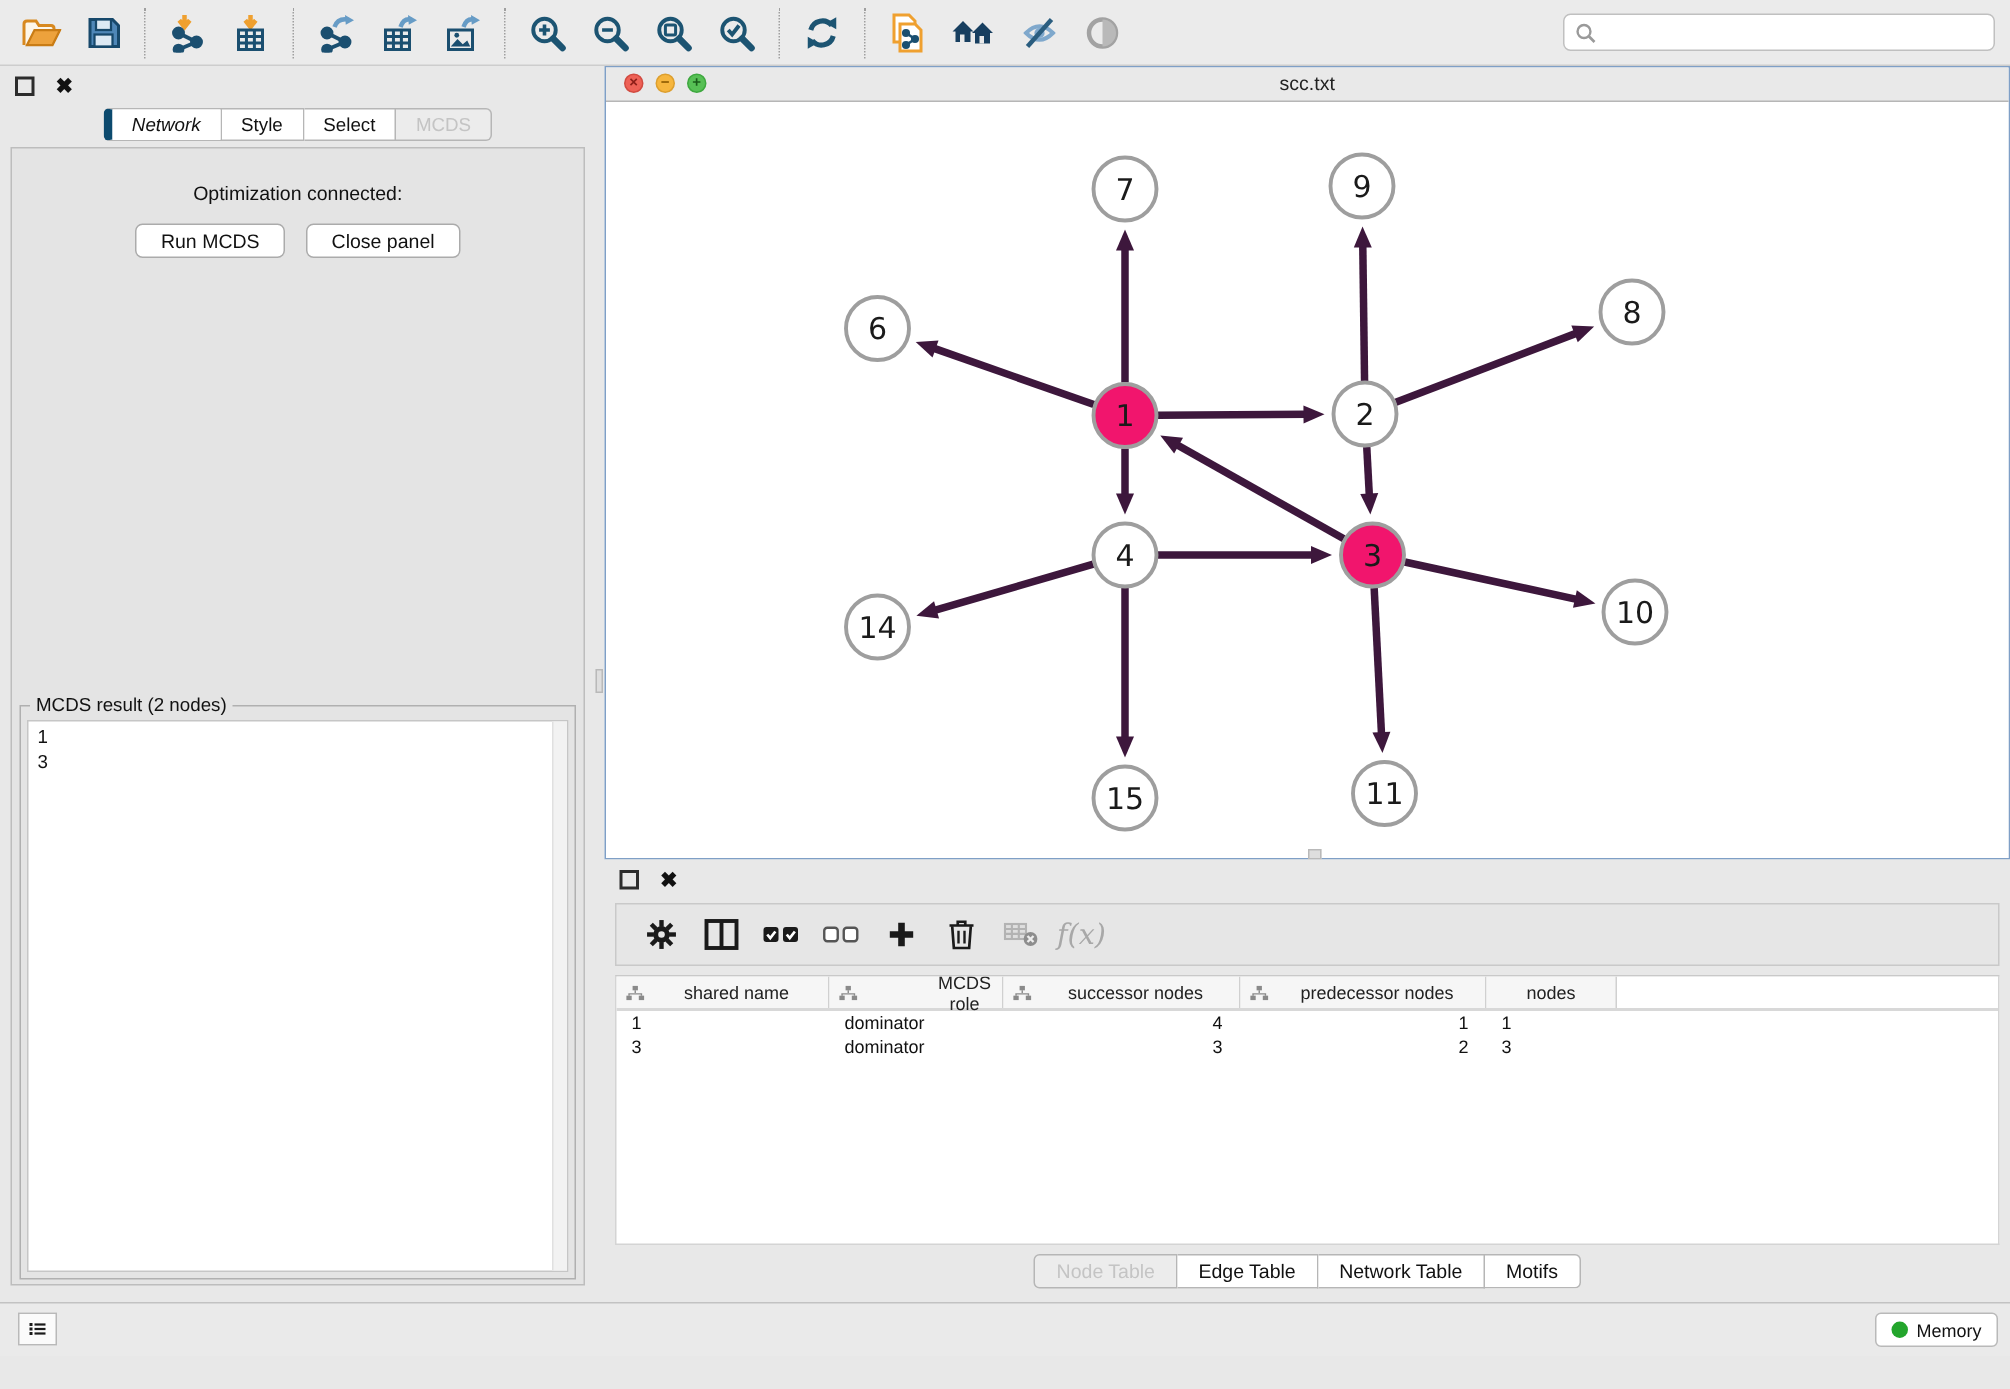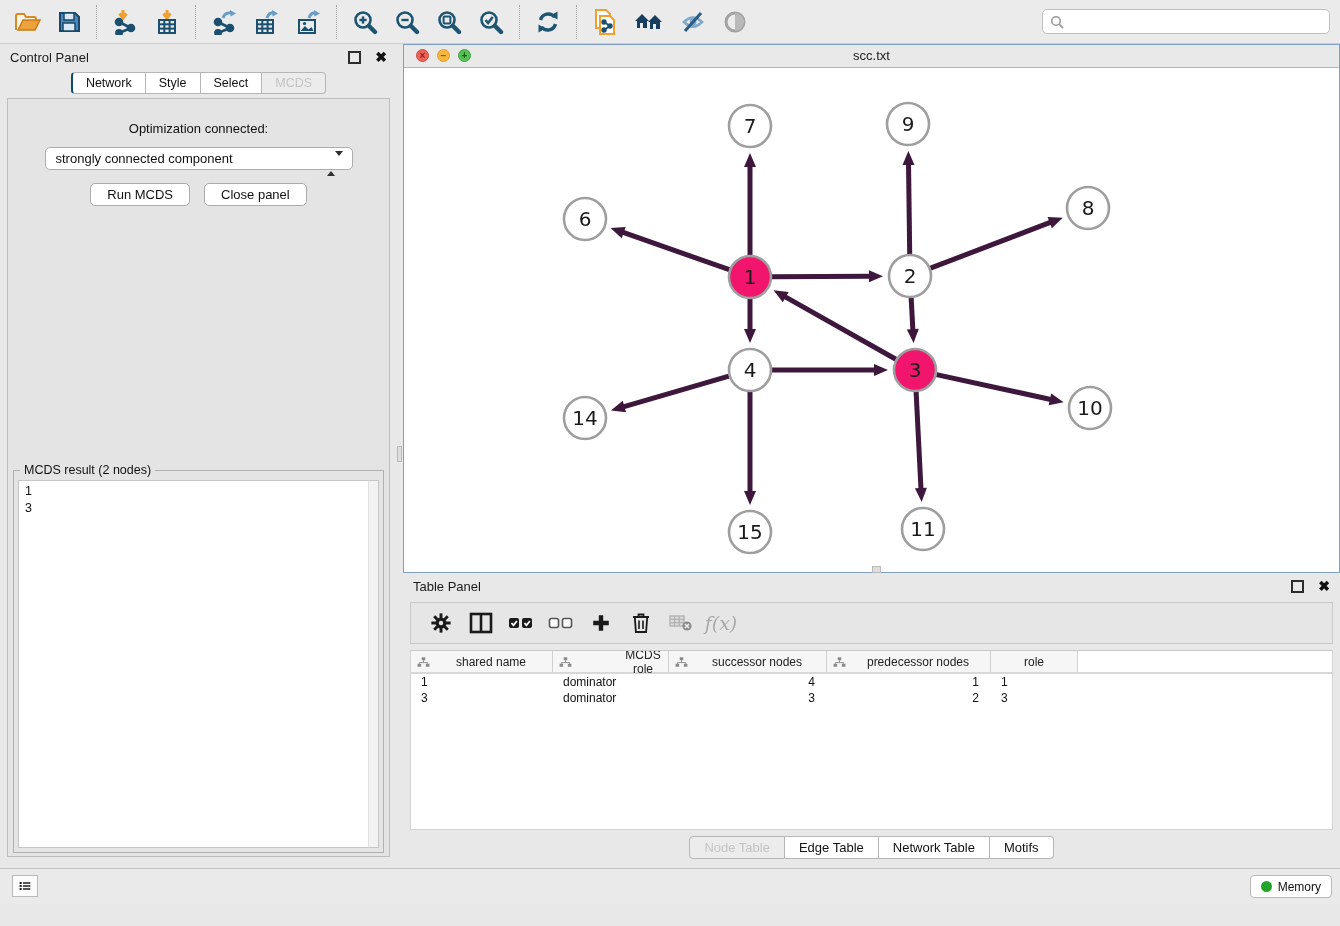--- a/index.html
+++ b/index.html
@@ -30,21 +30,21 @@
   .control-panel{width:397px;position:relative;box-sizing:border-box;}
   .panel-header{height:26px;display:flex;align-items:center;padding:0 10px;
                 font-size:13px;color:#1a1a1a;}
   .panel-title{flex:1;}
   .icon-float{width:9px;height:9px;border:2px solid #2c2c2c;margin-right:14px;
               cursor:pointer;}
   .icon-close{font-size:14px;font-weight:bold;color:#111;cursor:pointer;line-height:12px;}
   .cp-tabs{display:flex;justify-content:center;margin-top:2px;position:relative;z-index:2;}
   .cp-tab{background:#fff;border:1px solid #b6b6b6;border-left:none;padding:3px 13px;
           font-size:12.5px;color:#111;cursor:pointer;}
-  .cp-tab:first-child{border-left:2px solid #0c4a6e;border-radius:4px 0 0 4px;}
+  .cp-tab:first-child{border-left:6px solid #0c4a6e;border-radius:4px 0 0 4px;font-style:italic;}
   .cp-tab:last-child{border-radius:0 4px 4px 0;}
   .cp-tab.active{color:#c4c4c4;background:#ececec;}
   .cp-content{position:absolute;left:7px;right:7px;top:54px;bottom:11px;
               border:1px solid #bdbdbd;background:#e4e4e4;}
   .opt-label{text-align:center;margin-top:22px;font-size:13px;color:#111;}
   .dropdown{margin:11px auto 0;width:308px;height:23px;background:#fff;
             border:1px solid #adadad;border-radius:5px;position:relative;
             font-size:13px;line-height:21px;padding-left:10px;box-sizing:border-box;
             color:#111;cursor:pointer;}
   .stepper{position:absolute;right:9px;top:5px;}
@@ -286,38 +286,31 @@
         <line x1="10.2" y1="10.2" x2="14" y2="14" stroke="#9a9a9a" stroke-width="1.8"></line>
       </svg>
       <input placeholder="" style="">
     </div>
   </div>
 
   <div class="content">
 
     <div class="control-panel">
       <div class="panel-header">
-        <span class="panel-title">Control Panel</span>
         <span class="icon-float"></span>
         <span class="icon-close">✖</span>
       </div>
       <div class="cp-tabs" id="cp-tabs">
           <div class="cp-tab">Network</div>
           <div class="cp-tab">Style</div>
           <div class="cp-tab">Select</div>
           <div class="cp-tab active">MCDS</div>
         </div>
       <div class="cp-content">
         <div class="opt-label">Optimization connected:</div>
-        <div class="dropdown">
-          <span>strongly connected component</span>
-          <span class="stepper">
-            <span class="up"></span><span class="down"></span>
-          </span>
-        </div>
         <div class="btn-row">
           <button class="cp-btn">Run MCDS</button>
           <button class="cp-btn">Close panel</button>
         </div>
         <div class="result-group">
           <div class="result-legend">MCDS result (2 nodes)</div>
           <div class="result-box">
             <div class="result-text" id="result-text">1
 3</div>
             <div class="result-scrollbar"></div>
@@ -391,21 +384,20 @@
               <text x="346" y="471" text-anchor="middle" font-size="20" font-family="&quot;DejaVu Sans&quot;, sans-serif" fill="#1a1a1a">15</text>
               <circle cx="519" cy="461" r="21" fill="#ffffff" stroke="#9e9e9e" stroke-width="2.6"></circle>
               <text x="519" y="468" text-anchor="middle" font-size="20" font-family="&quot;DejaVu Sans&quot;, sans-serif" fill="#1a1a1a">11</text>
             </svg>
         </div>
         <div class="grip-h"></div>
       </div>
 
       <div class="table-panel">
         <div class="panel-header">
-          <span class="panel-title">Table Panel</span>
           <span class="icon-float"></span>
           <span class="icon-close">✖</span>
         </div>
         <div class="tp-toolbar">
           <button class="tp-tool">
             <svg width="22" height="22" viewBox="0 0 24 24">
               <g fill="#1a1a1a">
                 <circle cx="12" cy="12" r="6"></circle>
                 <rect x="10.4" y="1.5" width="3.2" height="5"></rect>
                 <rect x="10.4" y="17.5" width="3.2" height="5"></rect>
@@ -517,21 +509,21 @@
                       <rect x="8" y="1" width="6" height="5"></rect>
                       <rect x="1" y="12" width="6" height="5"></rect>
                       <rect x="15" y="12" width="6" height="5"></rect>
                     </g>
                     <path d="M11 6 v3 M4 12 v-2 h14 v2" stroke="#8a8a8a" fill="none" stroke-width="1.6"></path>
                   </svg>
                 </span>
                 <span class="lbl">predecessor nodes</span>
               </div>
               <div class="th" style="width: 87px;">
-                <span class="lbl">role</span>
+                <span class="lbl">nodes</span>
               </div>
               <div class="th filler"></div>
             </div>
           <div id="tp-body">
               <div class="tp-row">
                 <div class="td" style="width: 142px; text-align: left; padding: 0px 4px 0px 10px;">1</div>
                 <div class="td" style="width: 116px; text-align: left; padding: 0px 4px 0px 10px;">dominator</div>
                 <div class="td" style="width: 158px; text-align: right; padding: 0px 12px 0px 4px;">4</div>
                 <div class="td" style="width: 164px; text-align: right; padding: 0px 12px 0px 4px;">1</div>
                 <div class="td" style="width: 87px; text-align: left; padding: 0px 4px 0px 10px;">1</div>

